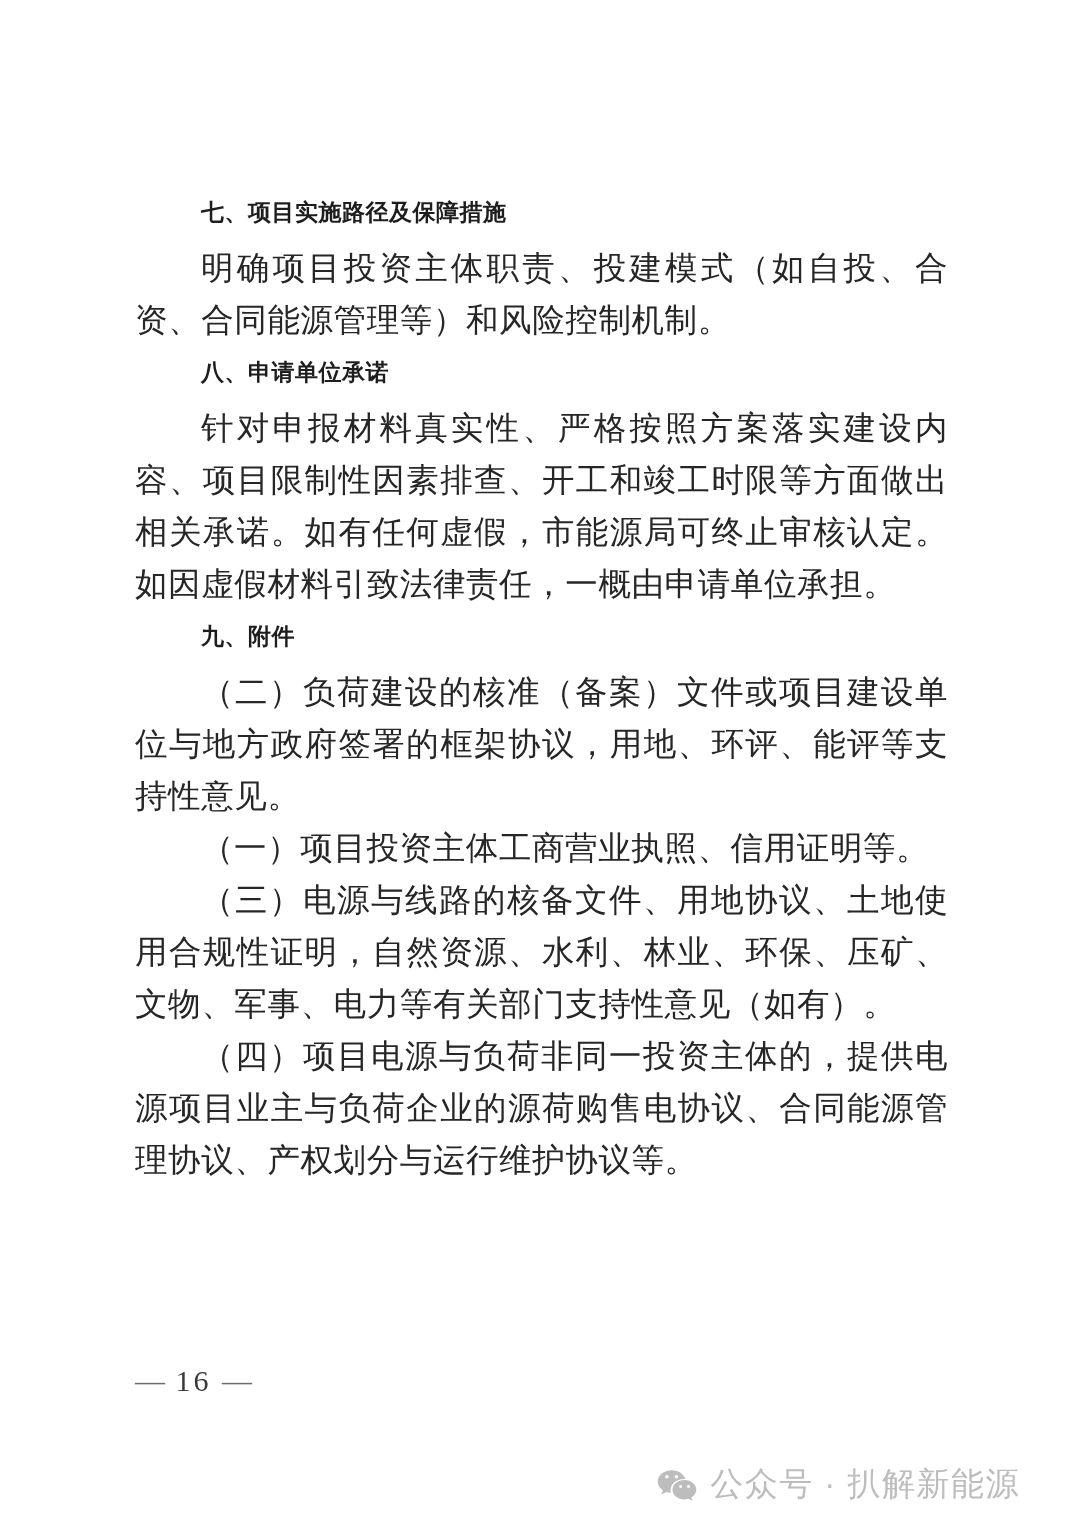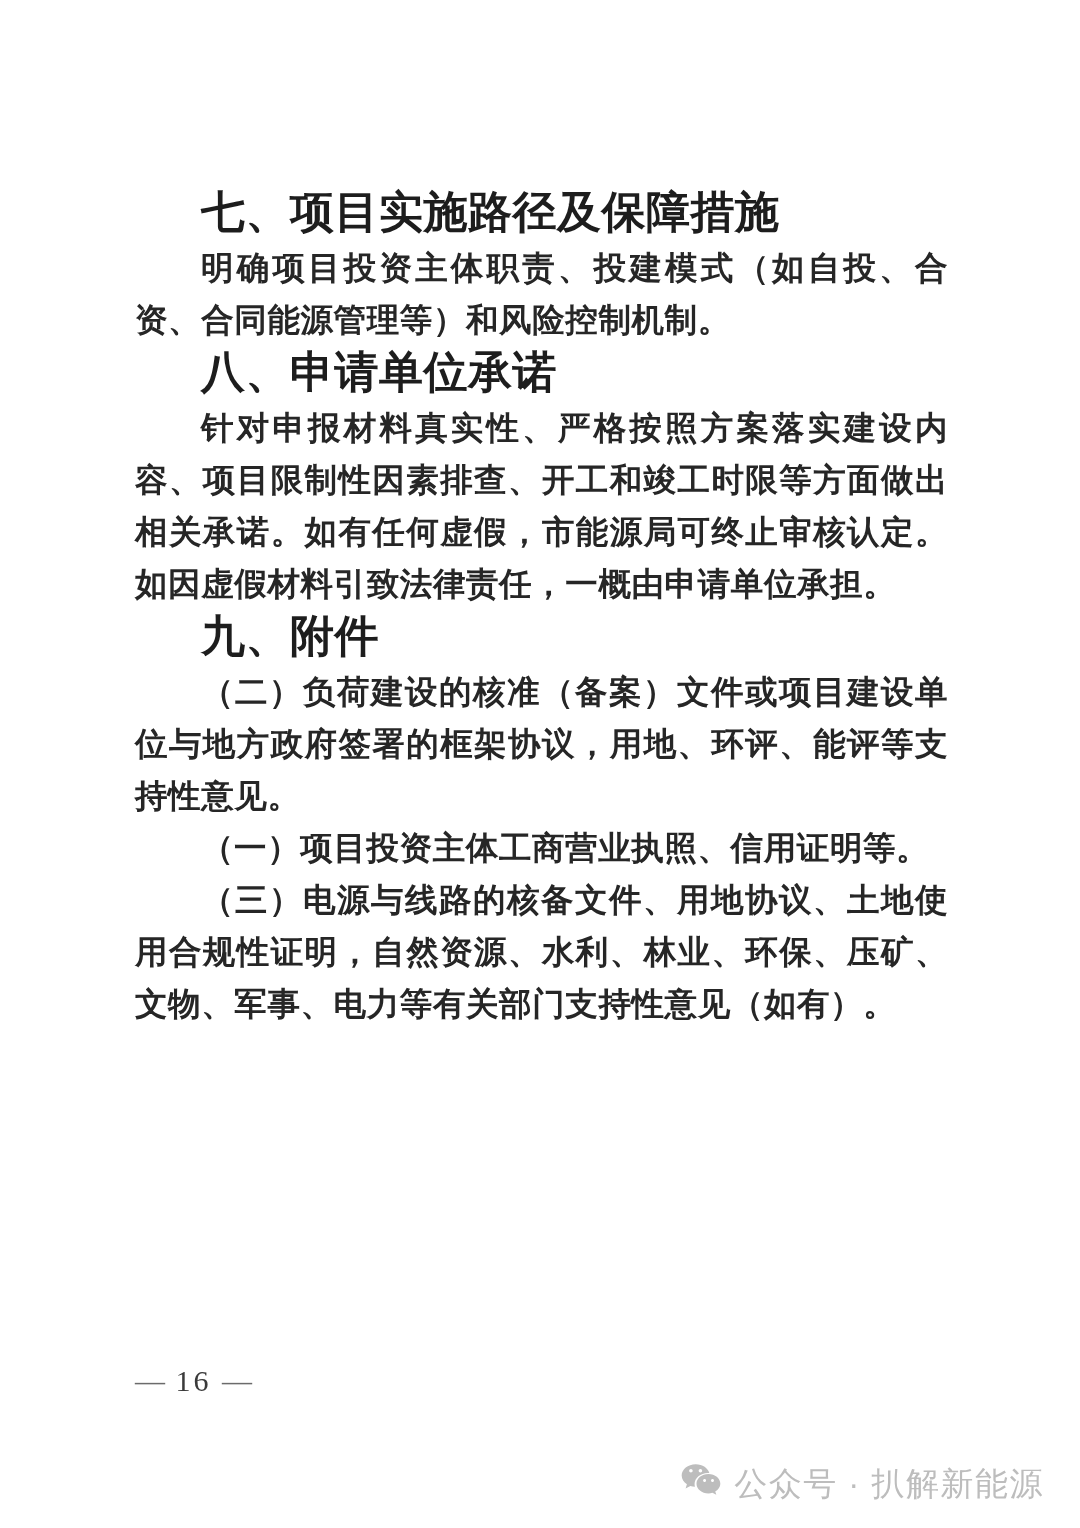--- a/index.html
+++ b/index.html
@@ -23,42 +23,41 @@
     position: absolute;
     left: 135px;
     top: 186px;
     width: 813px;
   }
 
   
   .section-heading {
     font-family: "Liberation Sans", "DejaVu Sans", sans-serif;
     font-weight: bold;
-    font-size: 44px;
+    font-size: 23px;
     line-height: 52px;
     color: #1d1d1d;
     text-indent: 66px;
     letter-spacing: 0.5px;
     margin: 0 0 4px 0;
     white-space: nowrap;
   }
 
   
   .body-para {
     font-family: "Liberation Serif", "DejaVu Serif", serif;
     font-size: 32.5px;
     line-height: 52px;
     color: #262626;
     text-align: justify;
     text-justify: inter-character;
     text-indent: 66px;
     letter-spacing: 0.6px;
     margin: 0;
     word-break: break-all;
-    font-weight: bold;
   }
 
   
   .page-number {
     position: absolute;
     left: 135px;
     top: 1364px;
     font-family: "Liberation Serif", "DejaVu Serif", serif;
     font-size: 30px;
     color: #3a3a3a;
@@ -67,23 +66,24 @@
     text-align: right;
   }
   .page-number .dash {
     color: #6b6b6b;
     letter-spacing: 0;
   }
 
   
   .watermark {
     position: absolute;
-    right: 36px;
+    right: 60px;
     top: 1462px;
     display: flex;
+    align-items: center;
     gap: 13px;
     color: #bdbdbd;
     user-select: none;
   }
   .watermark .wm-text {
     font-family: "Liberation Sans", "DejaVu Sans", sans-serif;
     font-size: 33px;
     letter-spacing: 1.5px;
     color: #bdbdbd;
     white-space: nowrap;
@@ -104,20 +104,21 @@
     <h2 class="section-heading">七、项目实施路径及保障措施</h2>
     <p class="body-para">明确项目投资主体职责、投建模式（如自投、合资、合同能源管理等）和风险控制机制。</p>
 
     <h2 class="section-heading">八、申请单位承诺</h2>
     <p class="body-para">针对申报材料真实性、严格按照方案落实建设内容、项目限制性因素排查、开工和竣工时限等方面做出相关承诺。如有任何虚假，市能源局可终止审核认定。如因虚假材料引致法律责任，一概由申请单位承担。</p>
 
     <h2 class="section-heading">九、附件</h2>
     <p class="body-para">（二）负荷建设的核准（备案）文件或项目建设单位与地方政府签署的框架协议，用地、环评、能评等支持性意见。</p>
     <p class="body-para">（一）项目投资主体工商营业执照、信用证明等。</p>
     <p class="body-para">（三）电源与线路的核备文件、用地协议、土地使用合规性证明，自然资源、水利、林业、环保、压矿、文物、军事、电力等有关部门支持性意见（如有）。</p>
+    <p class="body-para">（四）项目电源与负荷非同一投资主体的，提供电源项目业主与负荷企业的源荷购售电协议、合同能源管理协议、产权划分与运行维护协议等。</p>
 
   </div>
 
   <div class="page-number">
     <span class="dash">—</span>
     <span>16</span>
     <span class="dash">—</span>
   </div>
 
   <div class="watermark">

